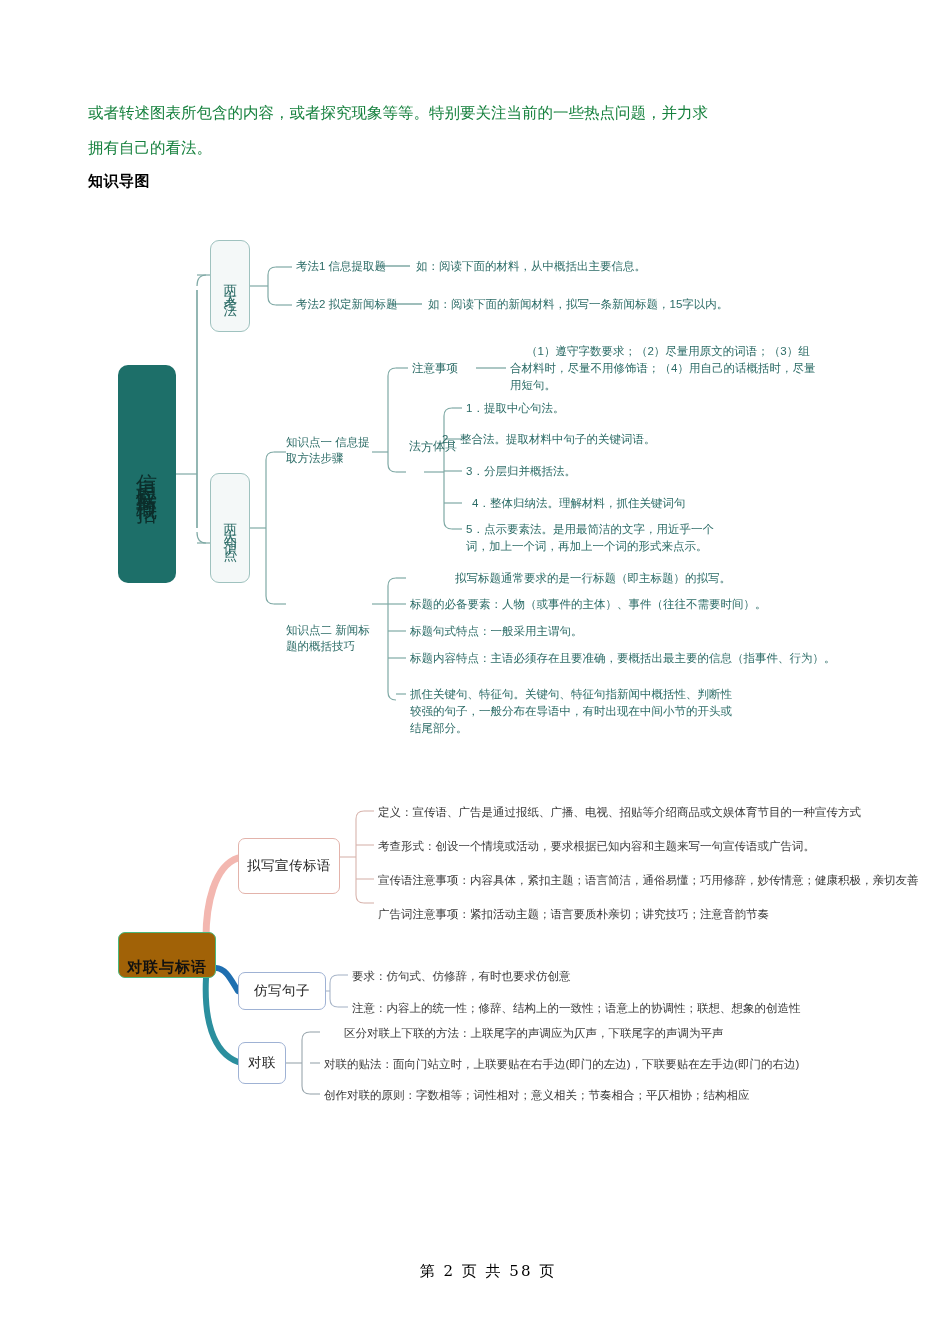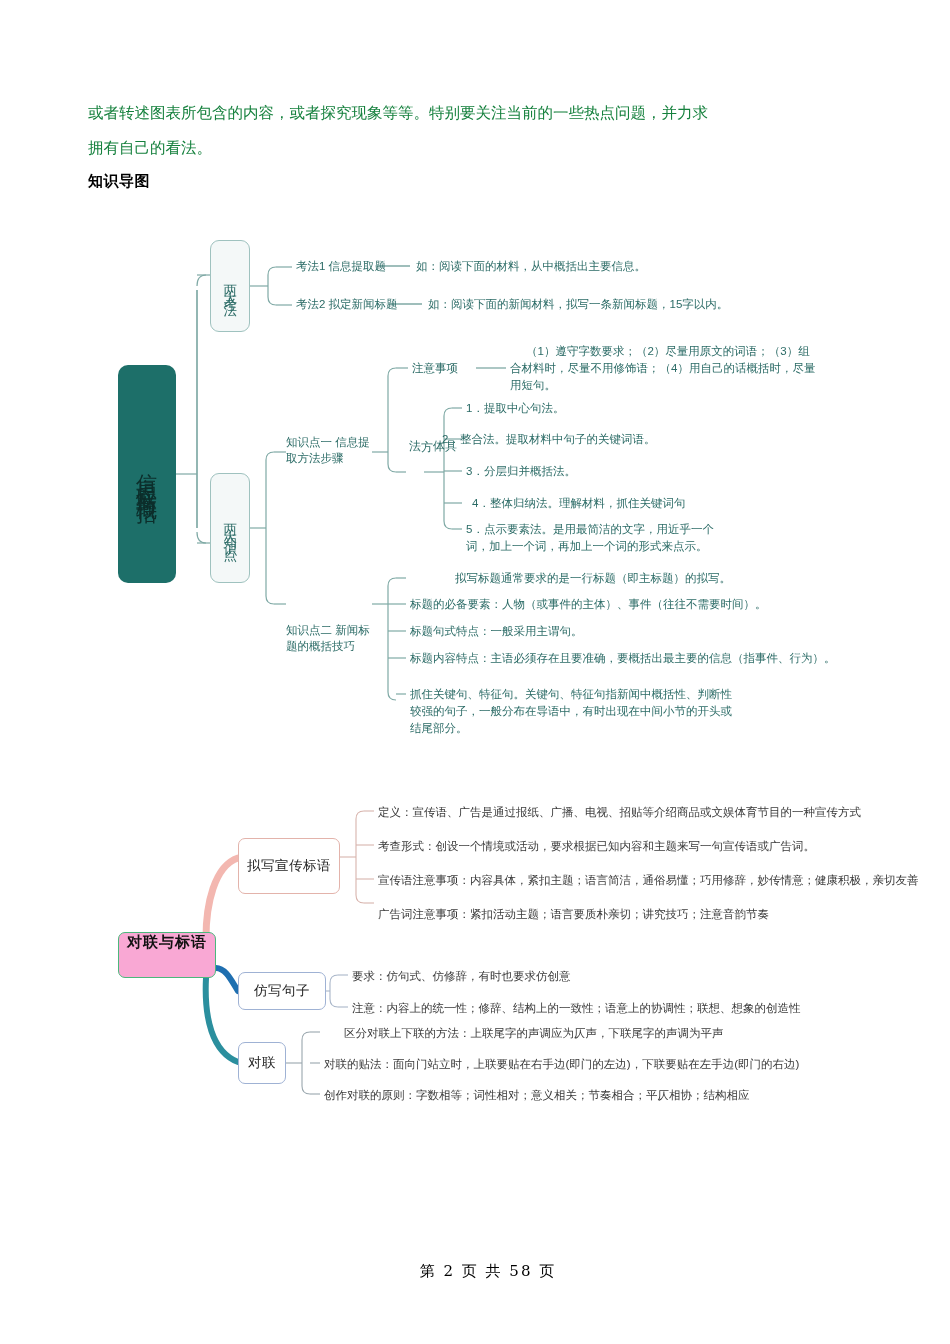--- a/index.html
+++ b/index.html
@@ -133,25 +133,25 @@
     font-size: 11.5px;
     line-height: 16px;
   }
 
   
   .root2 {
     left: 118px;
     top: 932px;
     width: 98px;
     height: 46px;
-    background: #f9a8d4;
+    background: #a16207;
     border: 1px solid #4bb87c;
     border-radius: 7px;
     display: flex;
-    align-items: flex-start;
+    align-items: flex-end;
     justify-content: center;
     font-size: 15px;
     font-weight: bold;
     color: #111;
     letter-spacing: 1px;
   }
   .hbox {
     background: #ffffff;
     border-radius: 7px;
     display: flex;

